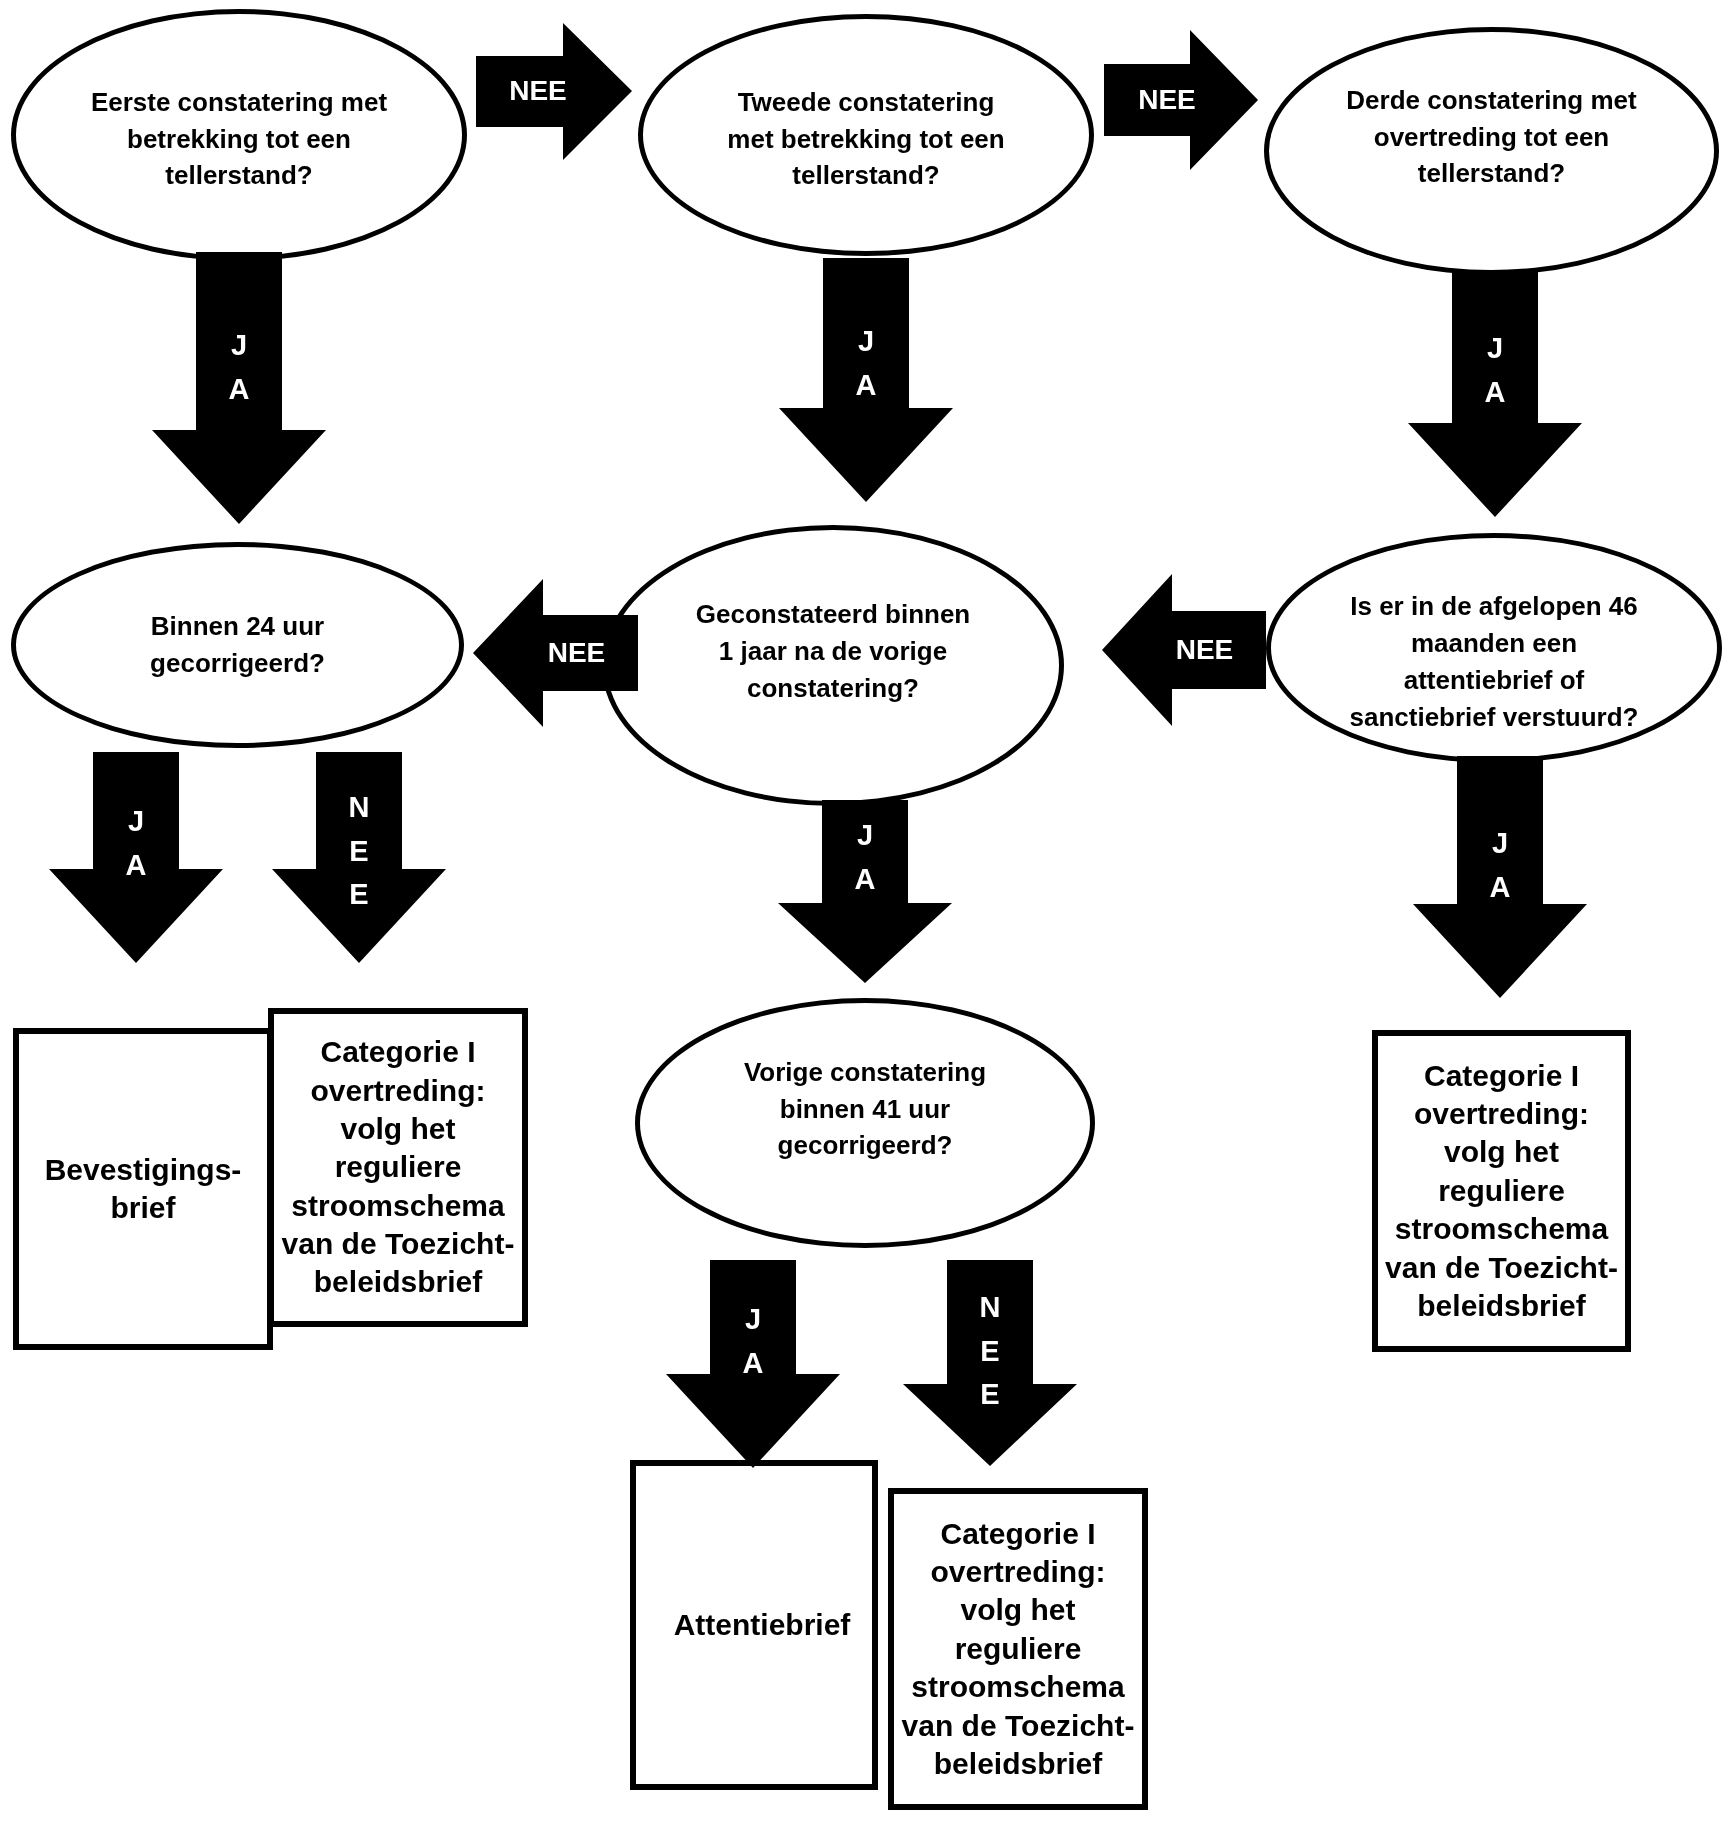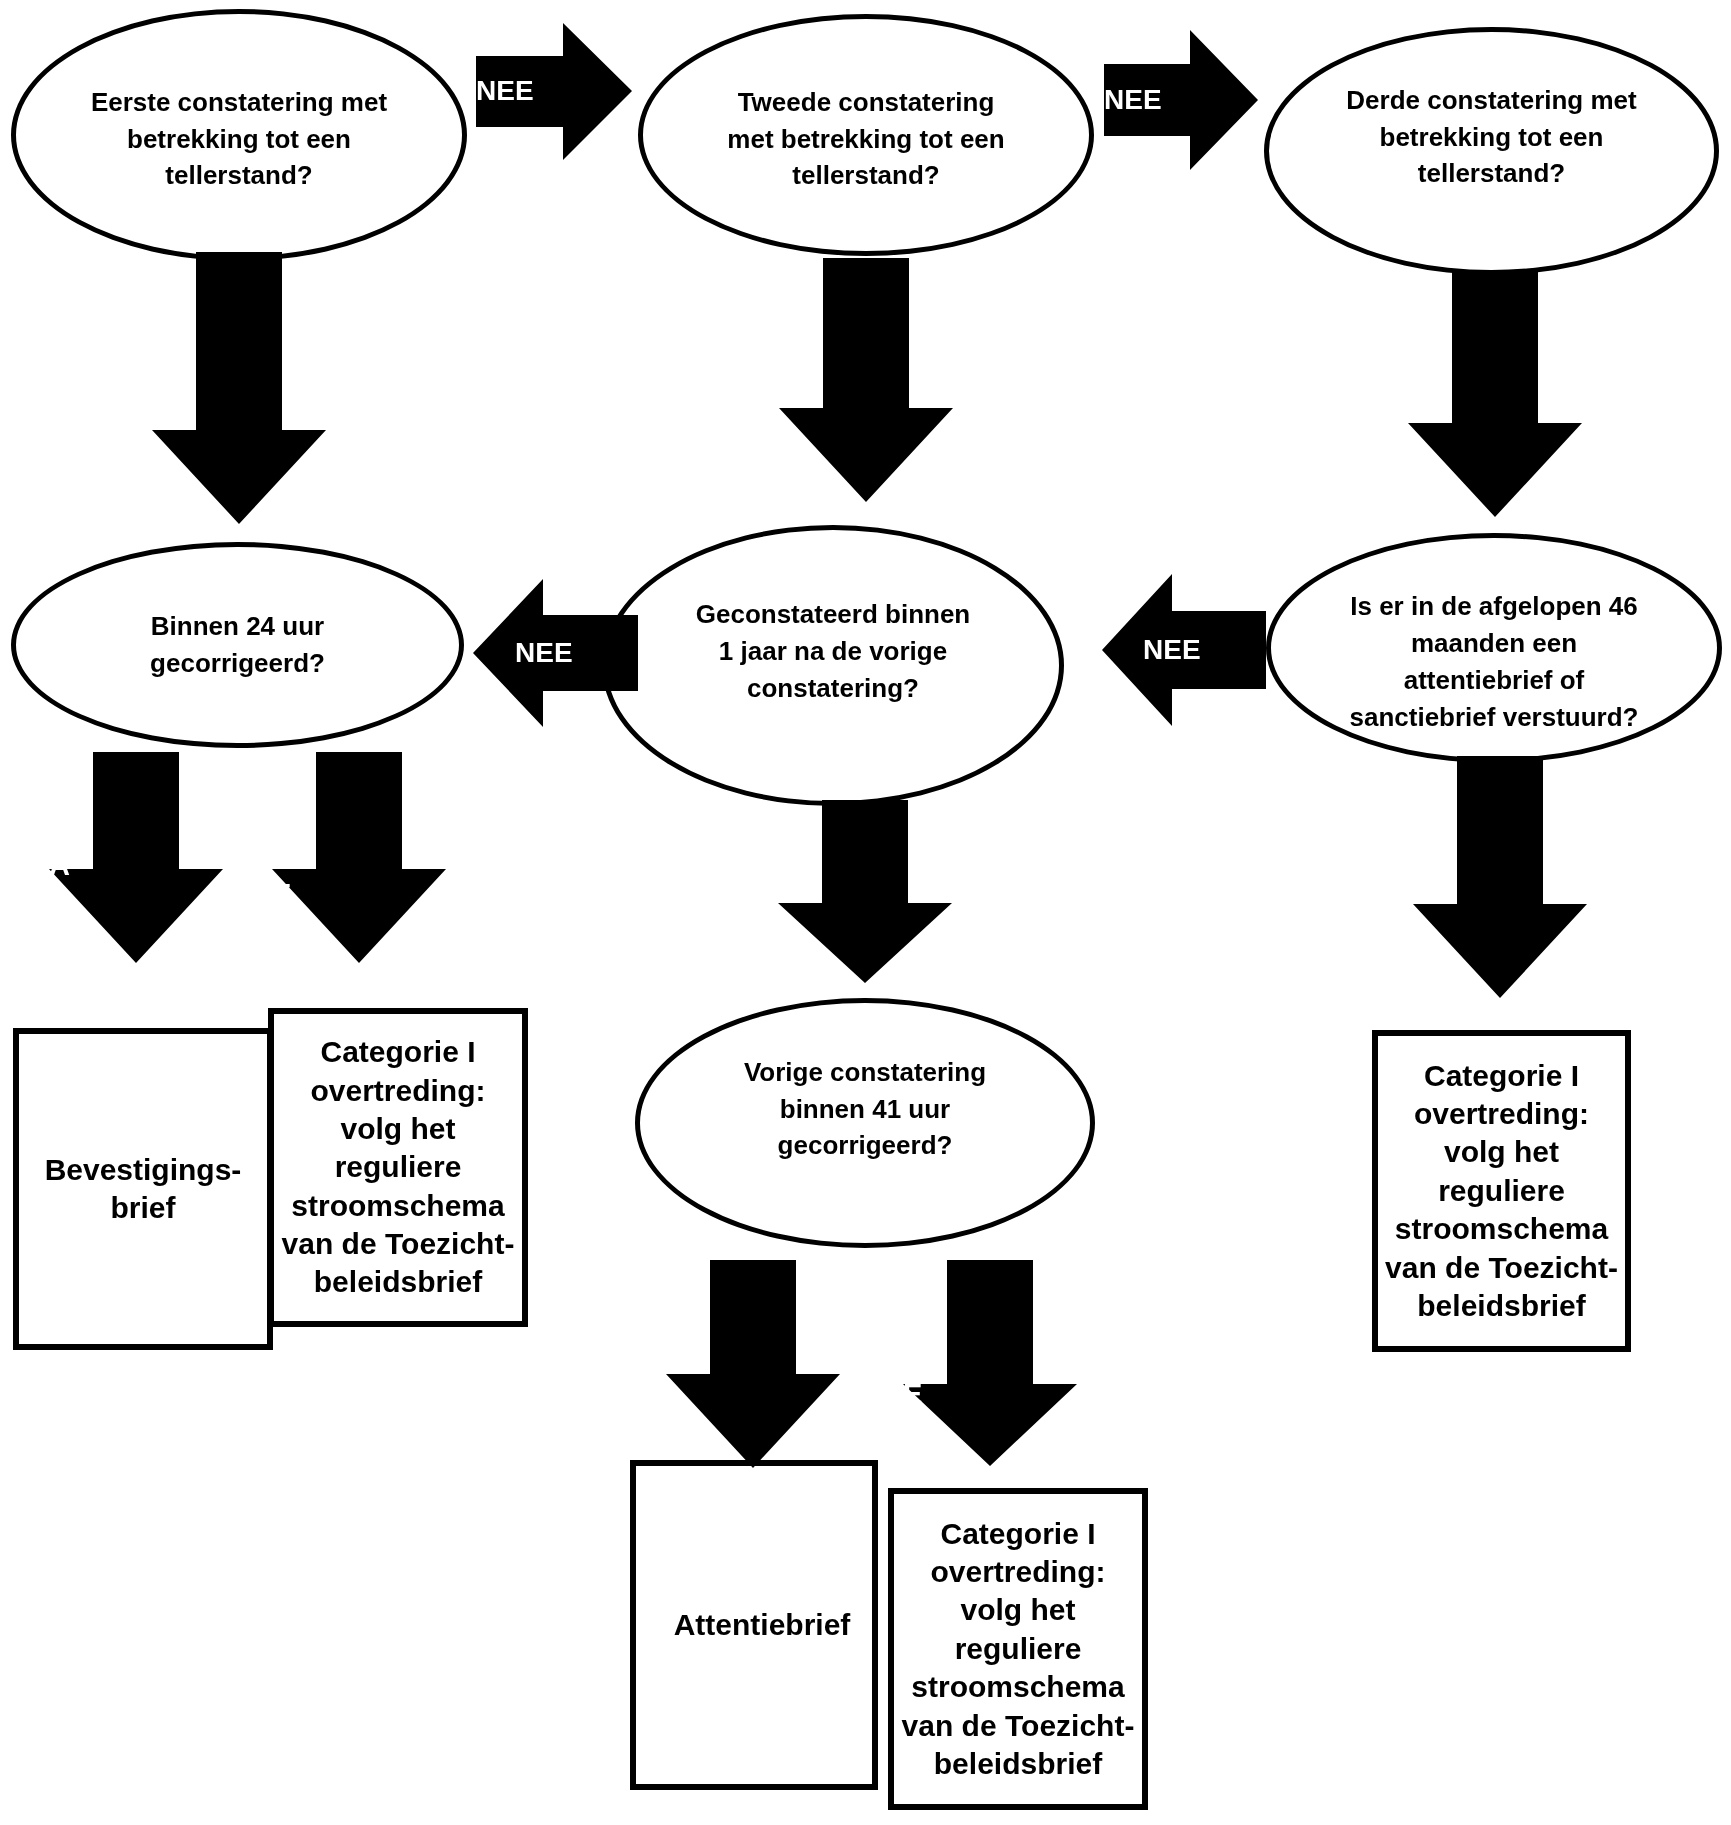--- a/index.html
+++ b/index.html
@@ -16,21 +16,21 @@
   .rect{border:6px solid var(--ink,#000);}
   .node-text{white-space:pre-line;font-size:26px;line-height:1.42;padding:0 14px;}
   .rect .node-text{font-size:30px;line-height:1.28;padding:0 4px;}
   .t-up .node-text{transform:translateY(-16px);margin-top:40px;}
   .t-up2 .node-text{transform:translateY(-14px);}
   .t-down .node-text{transform:translateY(14px);}
   .arrow{position:absolute;}
   .arrow svg{display:block;width:100%;height:100%;}
   .arrow polygon{fill:var(--ink,#000);}
   .arrow-label{
-    position:absolute;color:var(--label,#fff);text-align:left;
+    position:absolute;color:var(--label,#fff);text-align:center;
     font-weight:bold;
   }
   .h-label{font-size:28px;line-height:1;}
   .v-label{font-size:29px;line-height:1.5;left:0;right:0;white-space:pre-line;}
 </style>
 </head>
 <body>
 
 <div id="canvas" style="--bg: #ffffff; --ink: #000000; --label: #ffffff;">
 
@@ -39,21 +39,21 @@
 betrekking tot een
 tellerstand?</div>
   </div>
   <div class="node ellipse t-up" style="left:638px;top:14px;width:456px;height:242px;">
     <div class="node-text">Tweede constatering
 met betrekking tot een
 tellerstand?</div>
   </div>
   <div class="node ellipse t-up2" style="left:1264px;top:27px;width:455px;height:248px;">
     <div class="node-text">Derde constatering met
-betrekking tot een
+overtreding tot een
 tellerstand?</div>
   </div>
 
   <div class="node ellipse" style="left:11px;top:542px;width:453px;height:206px;">
     <div class="node-text">Binnen 24 uur
 gecorrigeerd?</div>
   </div>
   <div class="node ellipse t-up2" style="left:602px;top:525px;width:462px;height:281px;">
     <div class="node-text">Geconstateerd binnen
 1 jaar na de vorige

